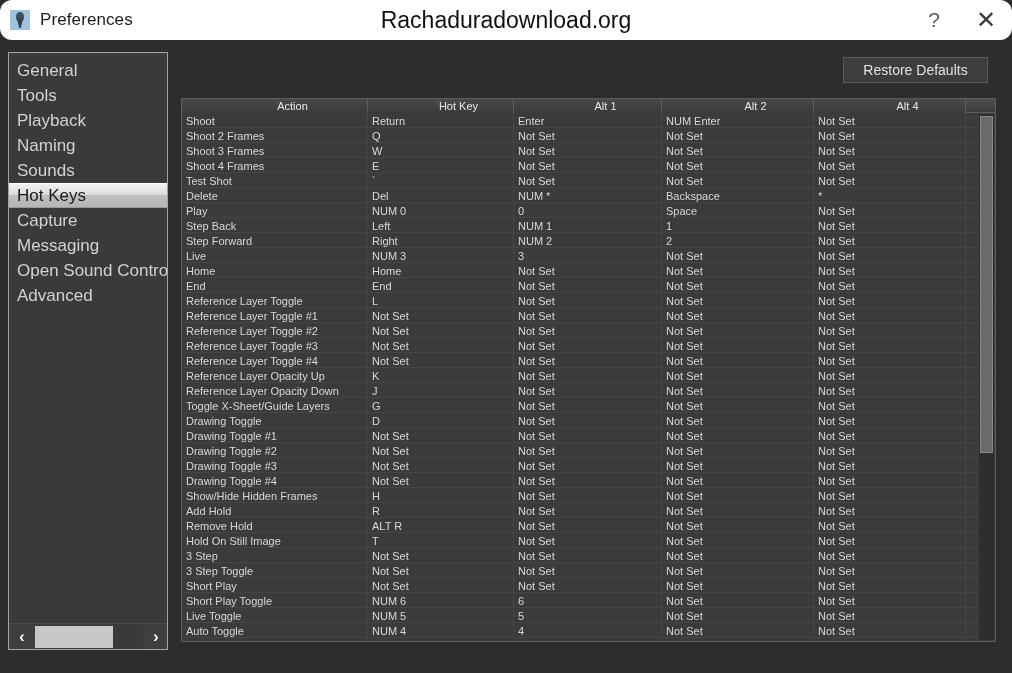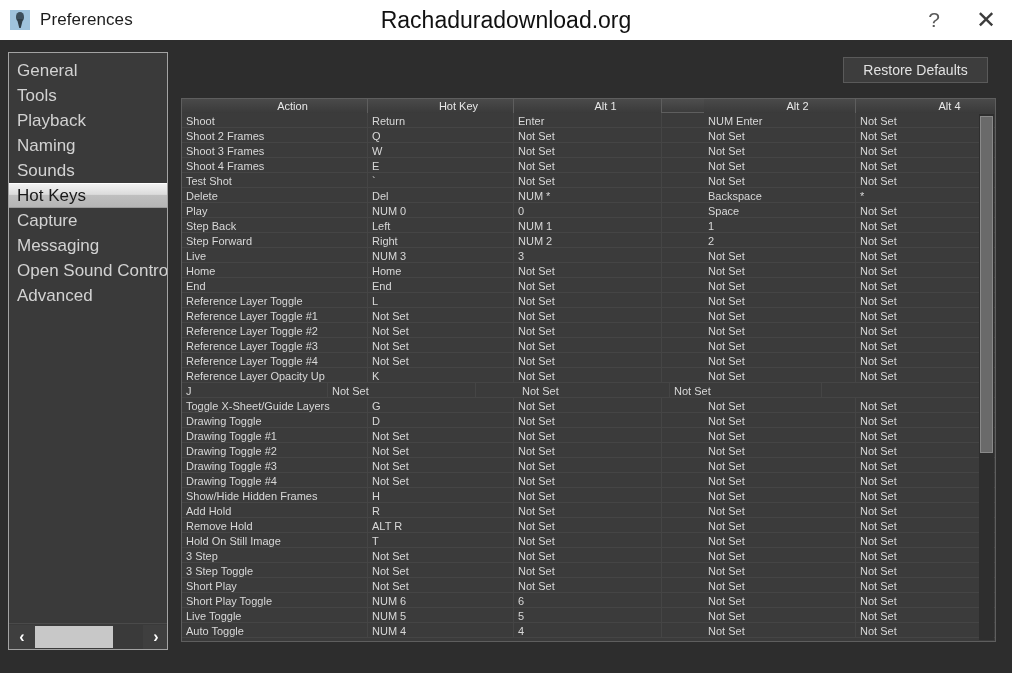--- a/index.html
+++ b/index.html
@@ -7,21 +7,21 @@
     width: 1012px; height: 673px;
     background: #2d2d2d;
     font-family: "Liberation Sans", sans-serif;
     overflow: hidden;
   }
 
   
   .titlebar {
     position: absolute; left: 0; top: 0; width: 1012px; height: 40px;
     background: #ffffff;
-    display: flex; align-items: center;
+    display: flex; align-items: center; border-radius: 12px;
   }
   .tb-icon {
     width: 20px; height: 20px; margin-left: 10px; margin-right: 10px;
     background: #9fc3dd;
     position: relative; flex: none;
   }
   .tb-icon::before {
     content: ""; position: absolute; left: 6px; top: 2px;
     width: 8px; height: 9px; background: #3d4f5c;
     border-radius: 50% 50% 40% 40%;
@@ -148,21 +148,21 @@
     display: flex; align-items: center;
     padding-left: 4px;
     border-right: 1px solid #454545;
     height: 15px;
     white-space: nowrap; overflow: hidden;
     cursor: default;
   }
   .col-0 { width: 186px; flex: none; }
   .col-1 { width: 146px; flex: none; }
   .col-2 { width: 148px; flex: none; }
-  .col-3 { width: 152px; flex: none; margin-left: 42px; }
+  .col-3 { width: 152px; flex: none; }
   .col-4 { width: 152px; flex: none; }
   .th.col-0 { width: 186px; }
   .th.col-1 { width: 146px; }
   .th.col-2 { width: 148px; }
   .th.col-3 { width: 152px; }
   .th.col-4 { width: 152px; }
 
   .vscroll {
     position: absolute; right: 1px; top: 15px; width: 15px; bottom: 1px;
     background: #2e2e2e;
@@ -346,20 +346,21 @@
             <div class="td col-4">Not Set</div>
           </div>
           <div class="trow">
             <div class="td col-0">Reference Layer Opacity Up</div>
             <div class="td col-1">K</div>
             <div class="td col-2">Not Set</div>
             <div class="td col-3">Not Set</div>
             <div class="td col-4">Not Set</div>
           </div>
           <div class="trow">
+            <div class="td col-0">Reference Layer Opacity Down</div>
             <div class="td col-1">J</div>
             <div class="td col-2">Not Set</div>
             <div class="td col-3">Not Set</div>
             <div class="td col-4">Not Set</div>
           </div>
           <div class="trow">
             <div class="td col-0">Toggle X-Sheet/Guide Layers</div>
             <div class="td col-1">G</div>
             <div class="td col-2">Not Set</div>
             <div class="td col-3">Not Set</div>

